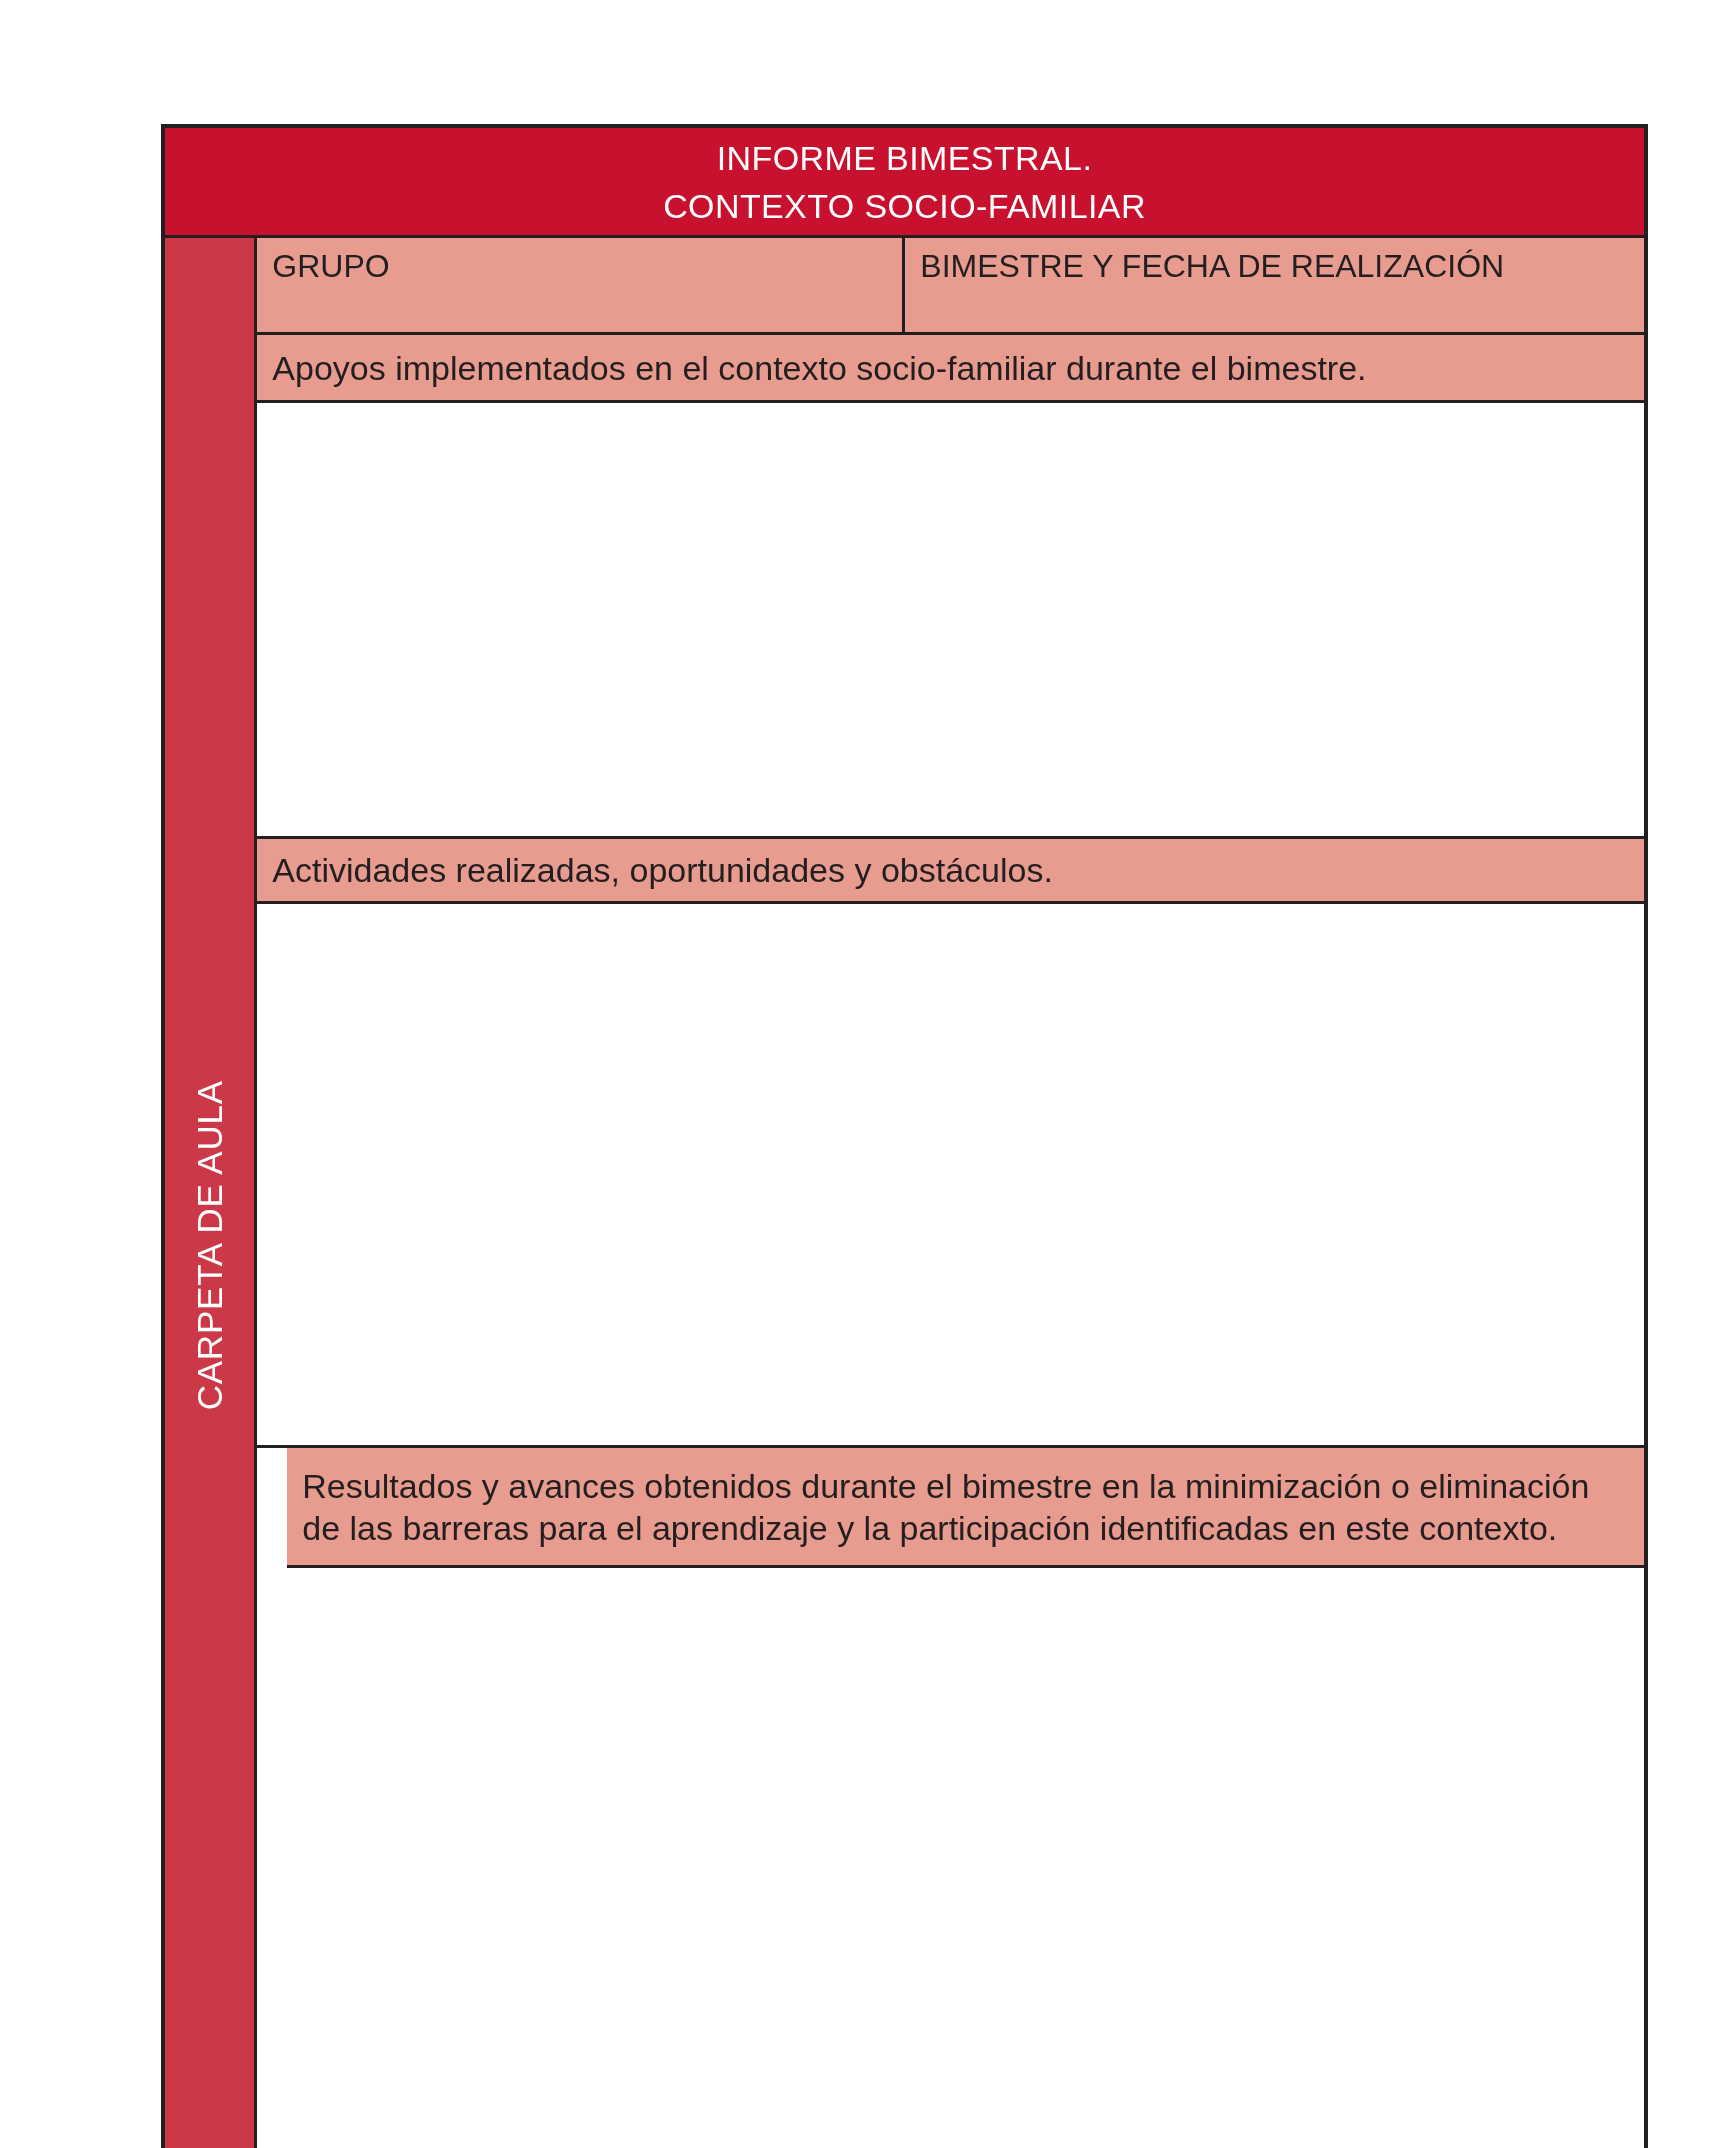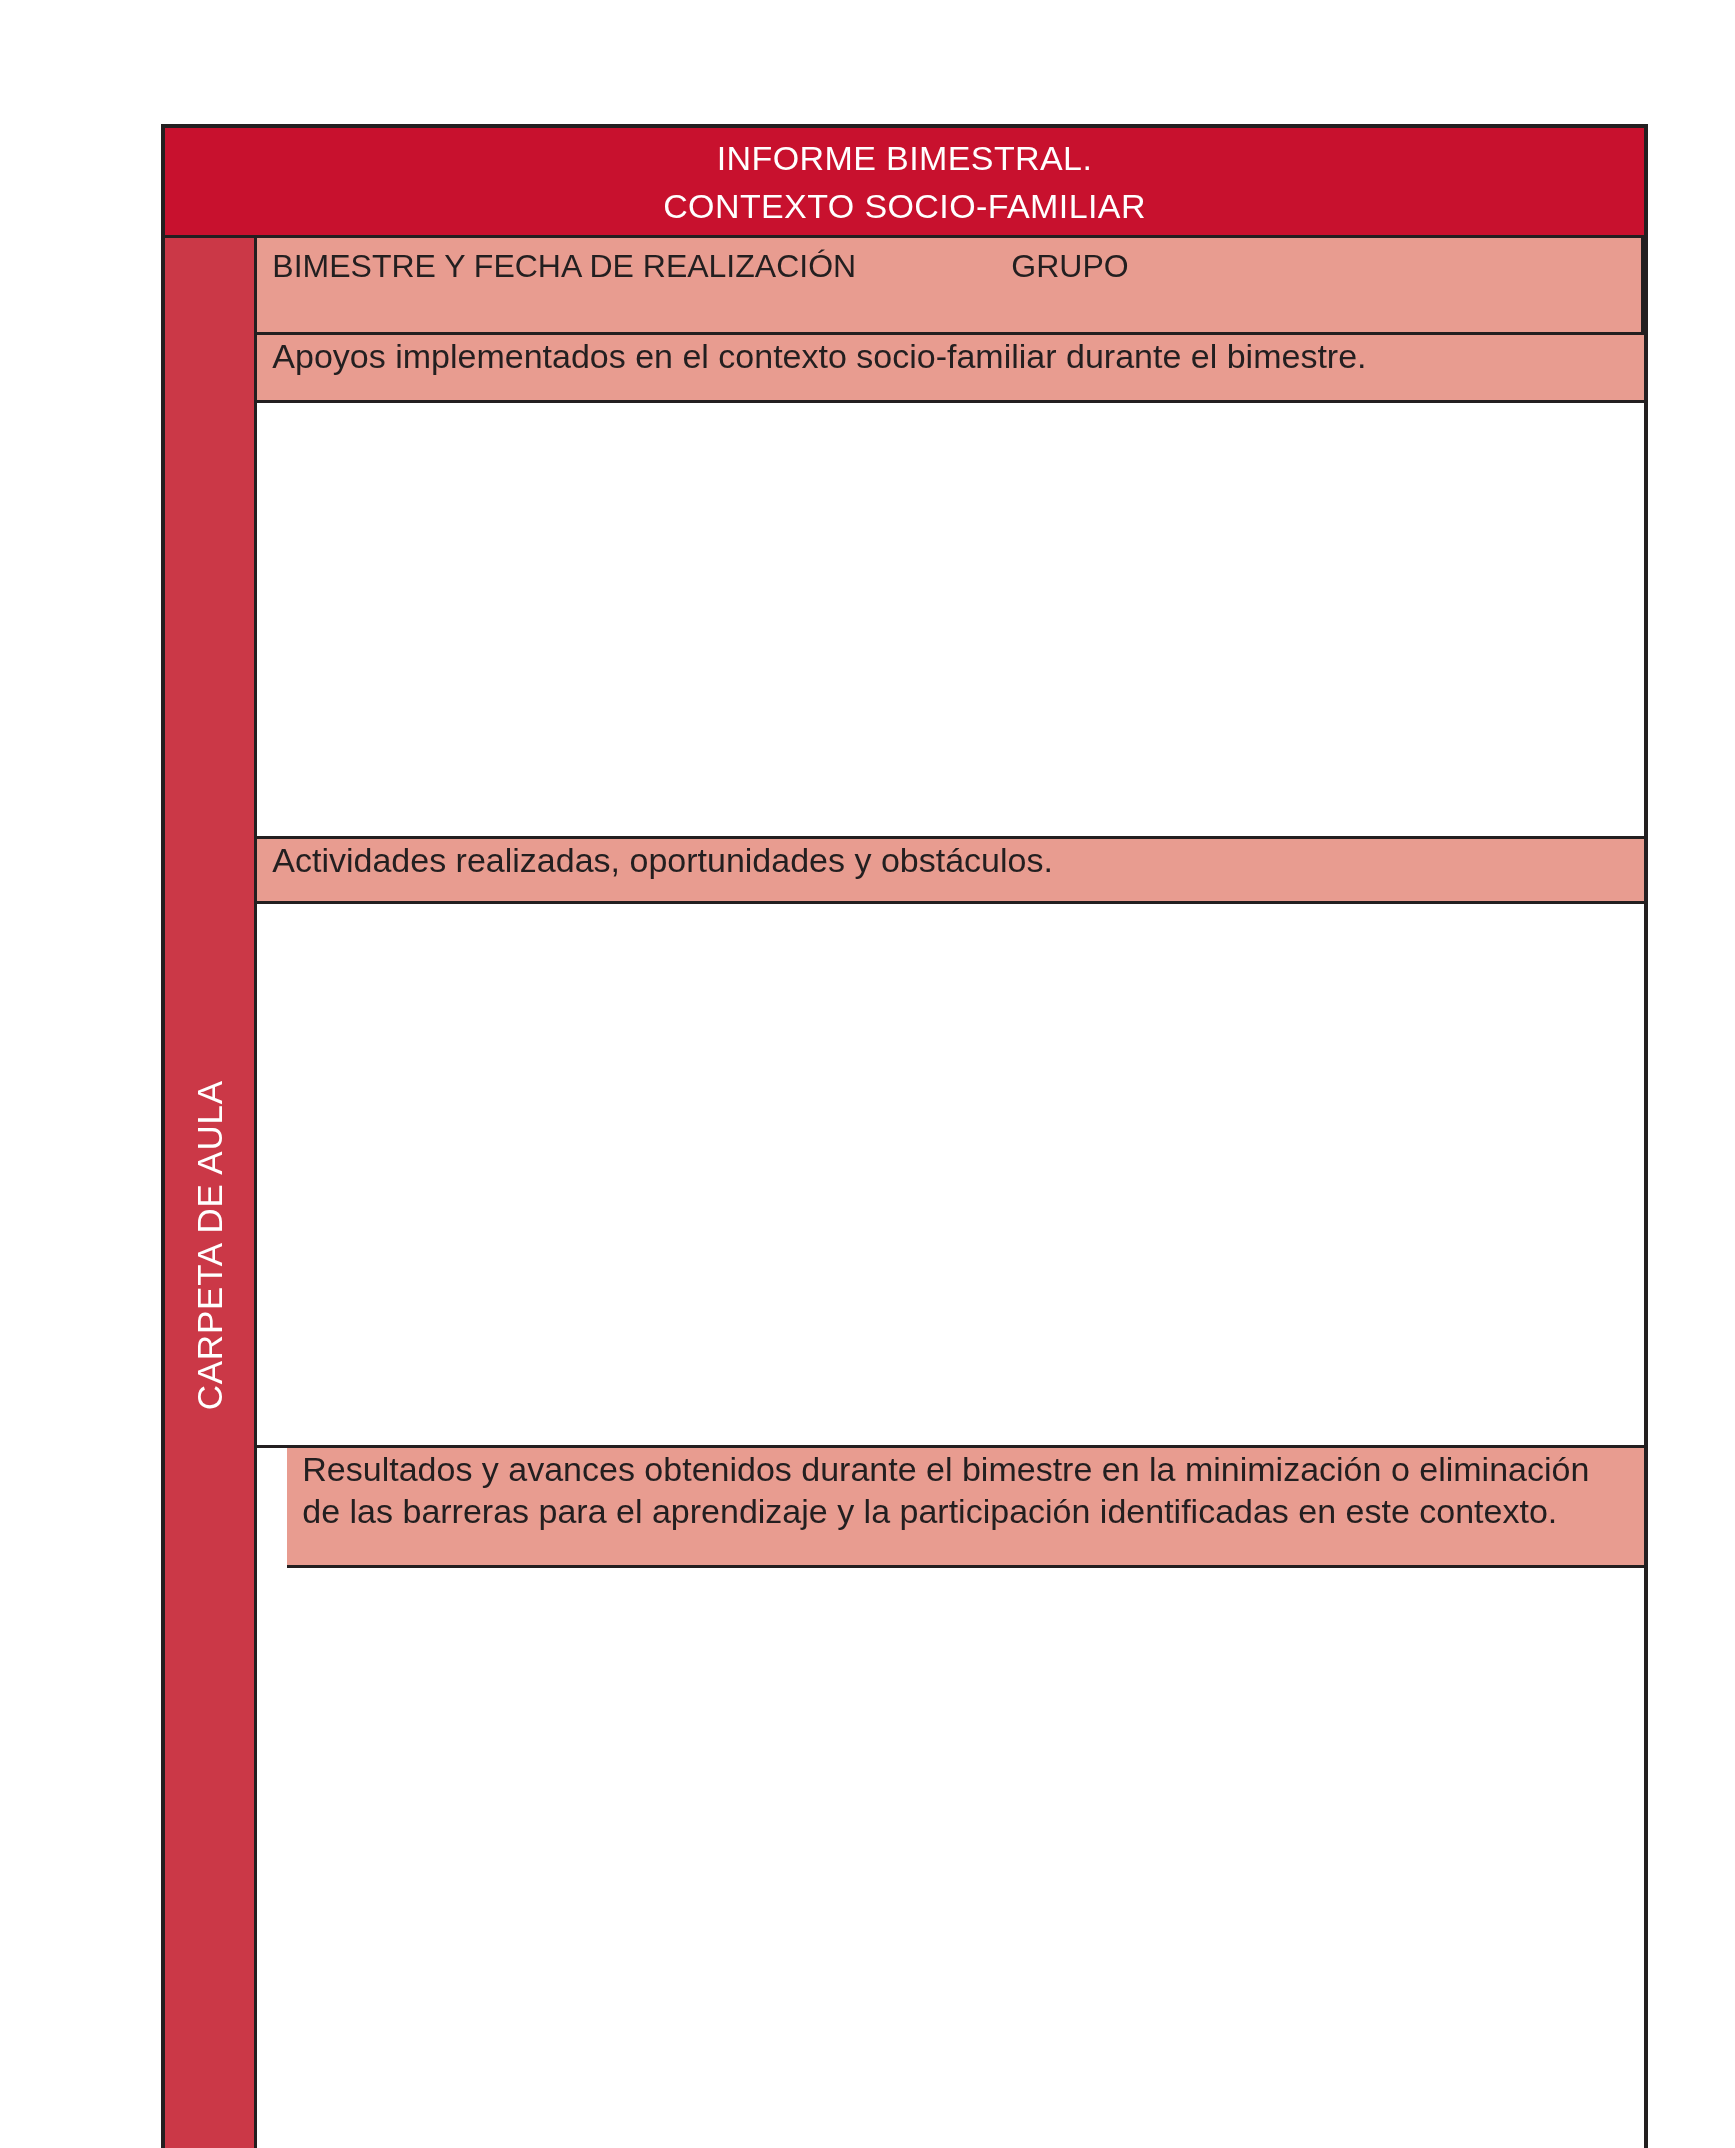--- a/index.html
+++ b/index.html
@@ -77,20 +77,21 @@
     background: var(--header-fill, #E89C90);
     padding: 10.2px 15.3px 0 15.3px;
     font-size: 32px;
   }
   .field-grupo { flex: 0 0 648px; width: 648px; border-right: 3.4px solid var(--border, #231F20); }
   .field-bimestre { flex: 1 1 auto; }
   .section-header {
     background: var(--header-fill, #E89C90);
     border-bottom: 3.4px solid var(--border, #231F20);
     display: flex;
+    align-items: center;
     padding: 0 15.3px;
     font-size: 34px;
     line-height: 42px;
   }
   .hdr-apoyos      { flex: 0 0 68px;  height: 68px; }
   .hdr-actividades { flex: 0 0 65px;  height: 65px; }
   .hdr-resultados  { flex: 0 0 120px; height: 120px; margin-left: 30px; }
   .content-area {
     background: #ffffff;
     border-bottom: 3.4px solid var(--border, #231F20);
@@ -114,26 +115,26 @@
 
     <div class="form-body">
 
       <div class="sidebar">
         <span class="sidebar-label">CARPETA DE AULA</span>
       </div>
 
       <div class="main">
 
         <div class="fields-row">
+          <div class="field-cell field-grupo">
+            <span>GRUPO</span>
+            <span></span>
+          </div>
           <div class="field-cell field-bimestre">
             <span>BIMESTRE Y FECHA DE REALIZACIÓN</span>
-            <span></span>
-          </div>
-          <div class="field-cell field-grupo">
-            <span>GRUPO</span>
             <span></span>
           </div>
         </div>
 
         <div class="section-header hdr-apoyos">
           <span>Apoyos implementados en el contexto socio-familiar durante el bimestre.</span>
         </div>
         <div class="content-area area-apoyos">
           <span></span>
         </div>

